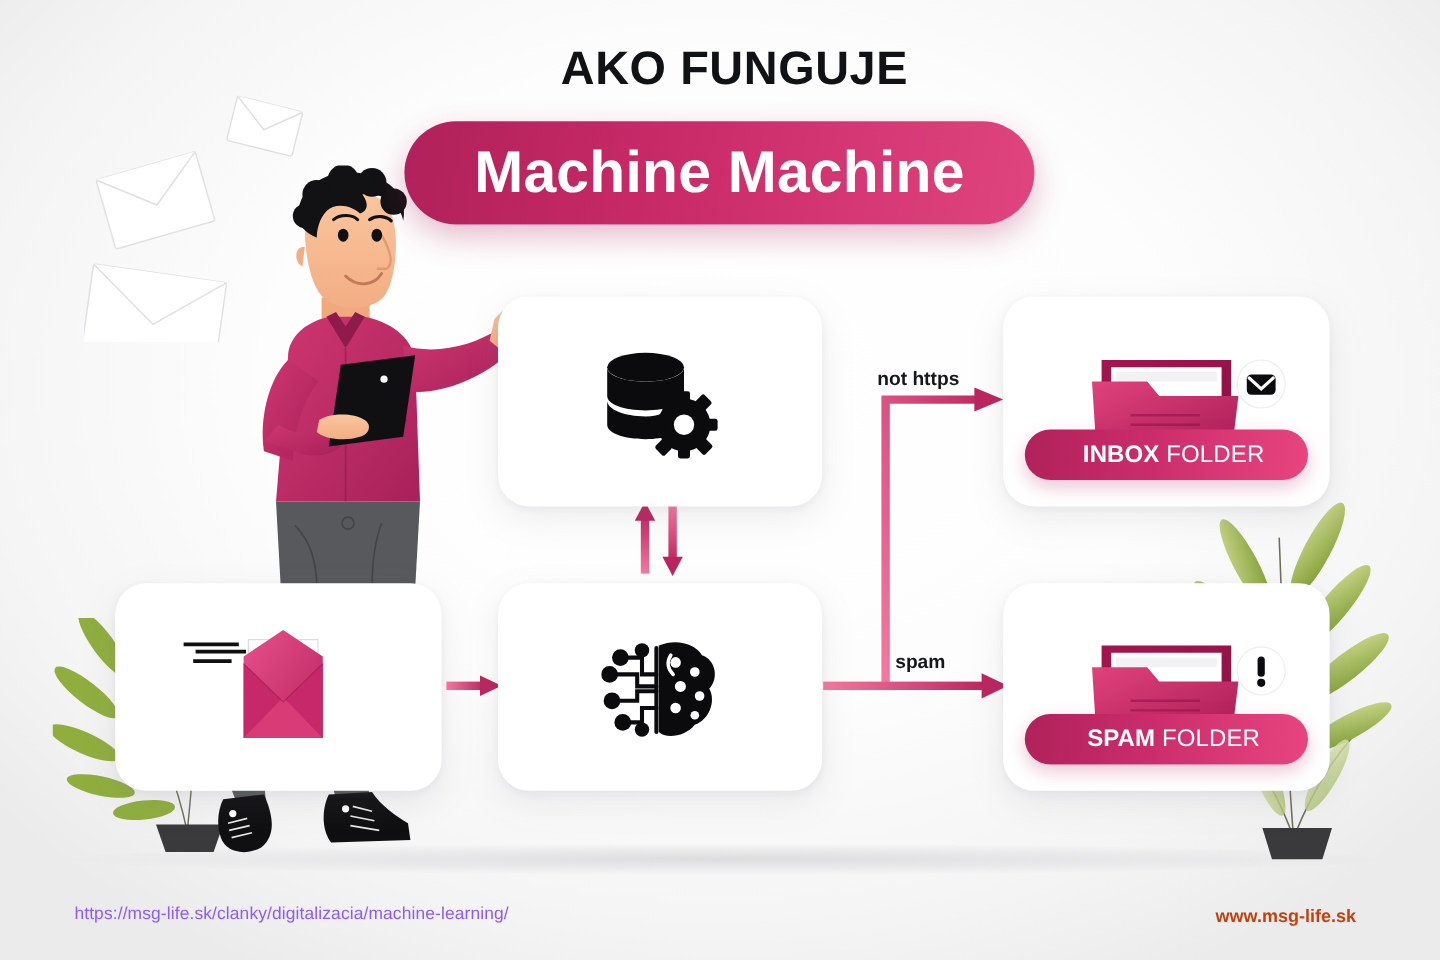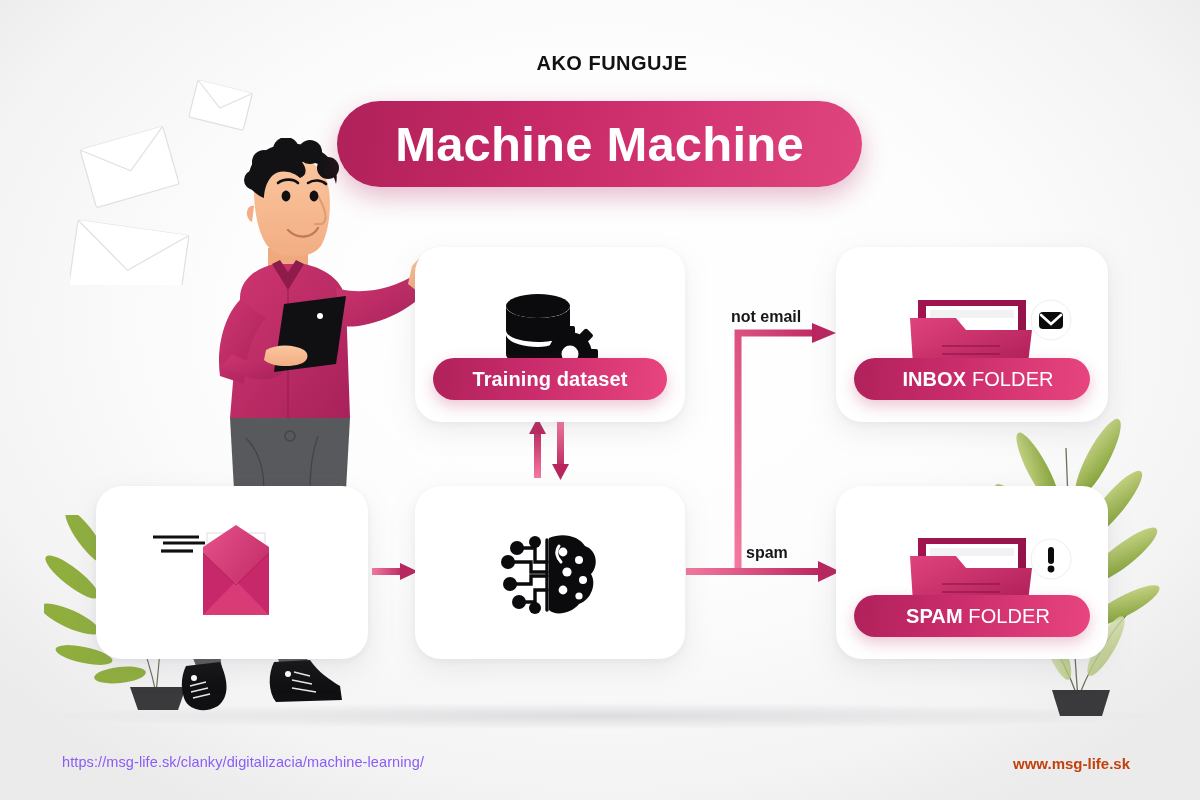--- a/index.html
+++ b/index.html
@@ -15,22 +15,22 @@
   .deco { position:absolute; pointer-events:none; }
 
   .ground-shadow{
     position:absolute; left:60px; top:703px; width:1090px; height:26px;
     background:radial-gradient(ellipse at 50% 50%, rgba(160,160,165,.30) 0%, rgba(170,170,175,.13) 48%, rgba(200,200,205,0) 74%);
     border-radius:50%;
   }
 
   
   .kicker{
-    position:absolute; left:0; right:0; top:52px; text-align:center;
-    font-size:20px; font-weight:bold; letter-spacing:.5px; color:#111215;padding-left:24px;
+    position:absolute; left:0; right:0; top:36px; text-align:center;
+    font-size:39px; font-weight:bold; letter-spacing:.5px; color:#111215;padding-left:24px;
   }
   .title-pill{
     position:absolute; left:337px; top:101px; width:525px; height:86px;
     border-radius:43px;
     background:linear-gradient(100deg,#b0215a 0%,#c92a68 42%,#e0457f 100%);
     box-shadow:0 10px 26px rgba(176,33,90,.30);
     display:flex; align-items:center; justify-content:center;
   }
   .title-pill span{
     color:#fff; font-size:49px; font-weight:bold; letter-spacing:.2px;
@@ -268,21 +268,21 @@
     <path d="M738 571 L738 333 L816 333" stroke="url(#elbow)" stroke-width="7" fill="none"></path>
     <path d="M812 323 L836 333 L812 343 Z" fill="#b9265f"></path>
   </g>
 
   <g>
     <rect x="686" y="568" width="136" height="7" fill="url(#ah)"></rect>
     <path d="M818 561 L840 571.5 L818 582 Z" fill="#b9265f"></path>
   </g>
 </svg>
 
-<div class="lbl" id="lbl-notspam">not email</div>
+<div class="lbl" id="lbl-notspam">not https</div>
 <div class="lbl" id="lbl-spam">spam</div>
 
 <div class="card" id="card-incoming">
   <div class="icon-zone">
     <svg width="170" height="108" viewBox="0 0 170 108">
       <defs>
         <linearGradient id="envg" x1="0" y1="0" x2="1" y2="1">
           <stop offset="0%" stop-color="#e8528b"></stop>
             <stop offset="100%" stop-color="#b8225e"></stop>
         </linearGradient>
@@ -325,23 +325,20 @@
           <rect x="44" y="57" width="12" height="10" rx="2"></rect>
           <rect x="88" y="57" width="12" height="10" rx="2"></rect>
           <rect x="50" y="38" width="11" height="11" rx="2" transform="rotate(-45 55 43)"></rect>
           <rect x="83" y="38" width="11" height="11" rx="2" transform="rotate(45 88 43)"></rect>
           <rect x="50" y="75" width="11" height="11" rx="2" transform="rotate(45 55 80)"></rect>
           <rect x="83" y="75" width="11" height="11" rx="2" transform="rotate(-45 88 80)"></rect>
         </g>
       </g>
       <circle cx="72" cy="62" r="8.5" fill="#ffffff"></circle>
     </svg>
-  </div>
-  <div class="pill">
-    <span>Training dataset</span>
   </div>
 </div>
 
 <div class="card" id="card-classification">
   <div class="icon-zone">
     <svg width="98" height="86" viewBox="0 0 98 86" style="margin-top:4px;">
 
       <g stroke="#0b0b0d" stroke-width="3.4" fill="none" stroke-linecap="round">
         <path d="M20 16 H34 V30 H46"></path>
         <path d="M10 30 H30 V40 H46"></path>

